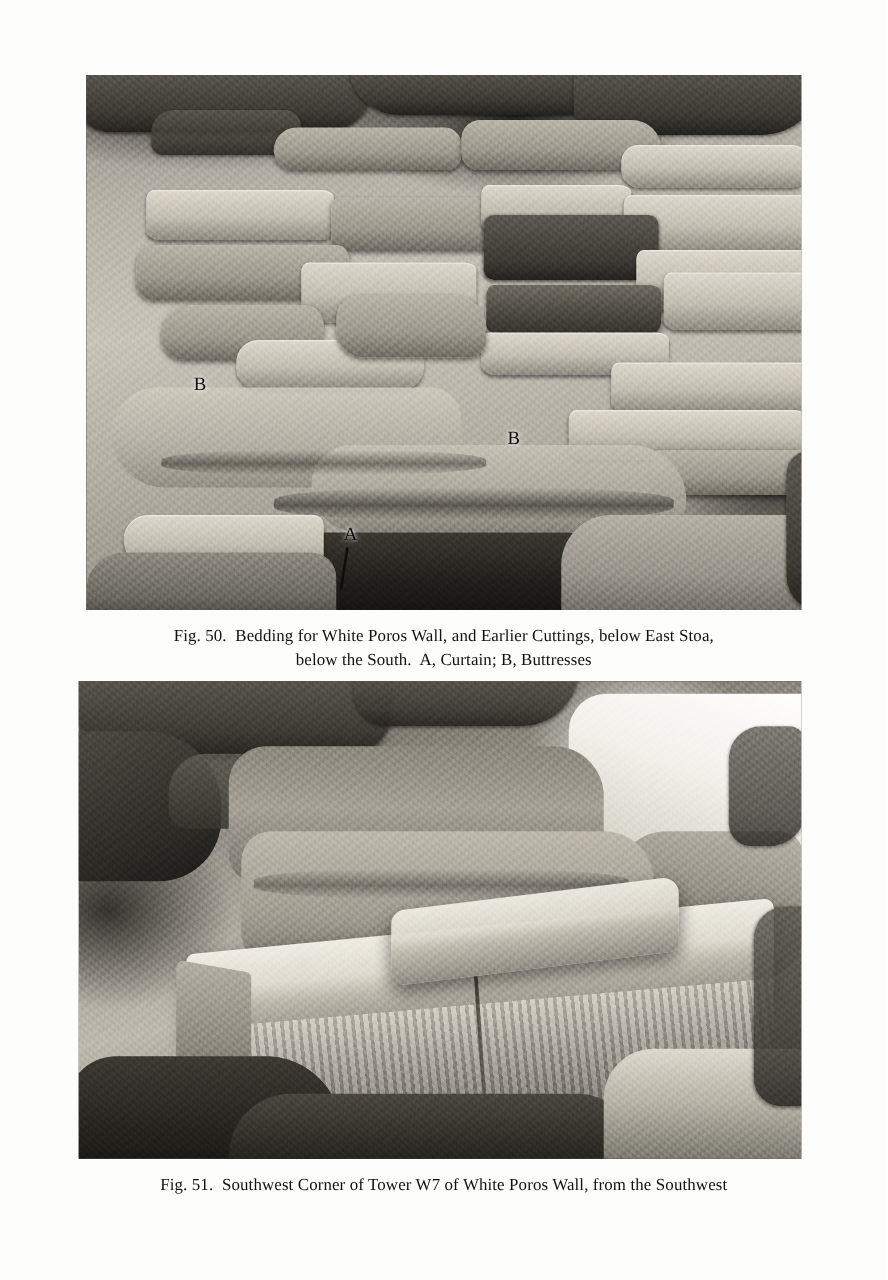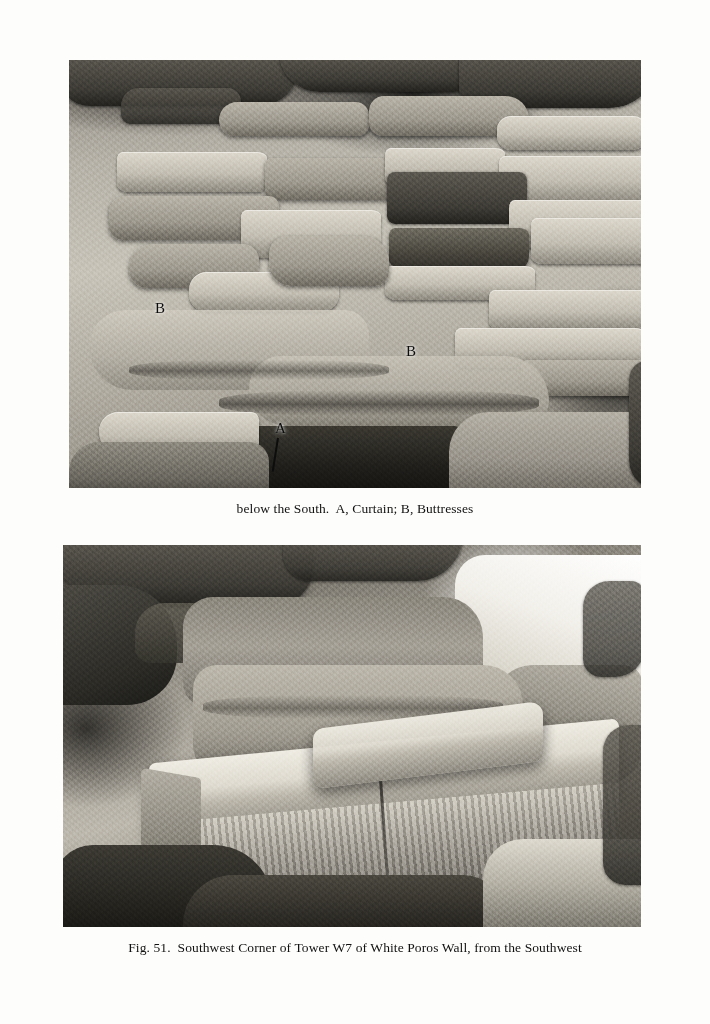--- a/index.html
+++ b/index.html
@@ -195,20 +195,21 @@
 
     <div class="grain"></div>
 
     <span class="plabel" style="left:86px; top:240px;">B</span>
     <span class="plabel" style="left:337px; top:283px;">B</span>
     <span class="plabel" style="left:206px; top:360px;">A</span>
     <div class="tick" style="left:208px; top:378px; height:34px; transform:rotate(9deg);"></div>
   </div>
 
   <div class="caption" id="caption-50">
+    <span class="line">Fig. 50.  Bedding for White Poros Wall, and Earlier Cuttings, below East Stoa,</span>
     <span class="line">below the South.  A, Curtain; B, Buttresses</span>
   </div>
 
   <div class="plate" id="plate-51">
     <div class="photo-base f51-bg"></div>
 
     <div class="rock darkblock" style="left:-10px; top:-8px; width:260px; height:70px; border-radius:0 0 40px 60px;"></div>
     <div class="rock darkblock" style="left:220px; top:-10px; width:180px; height:46px; border-radius:0 0 50px 30px; opacity:0.9;"></div>
     <div class="rock" style="left:-6px; top:40px; width:120px; height:120px; border-radius:0 60px 50px 0; background:linear-gradient(160deg,#4b4942 0%,#2b2a25 70%,#1a1a17 100%);"></div>
     <div class="rock" style="left:72px; top:58px; width:90px; height:60px; border-radius:40px 30px 50px 20px; background:linear-gradient(180deg,#5f5c52 0%,#35342d 100%); opacity:0.85;"></div>

